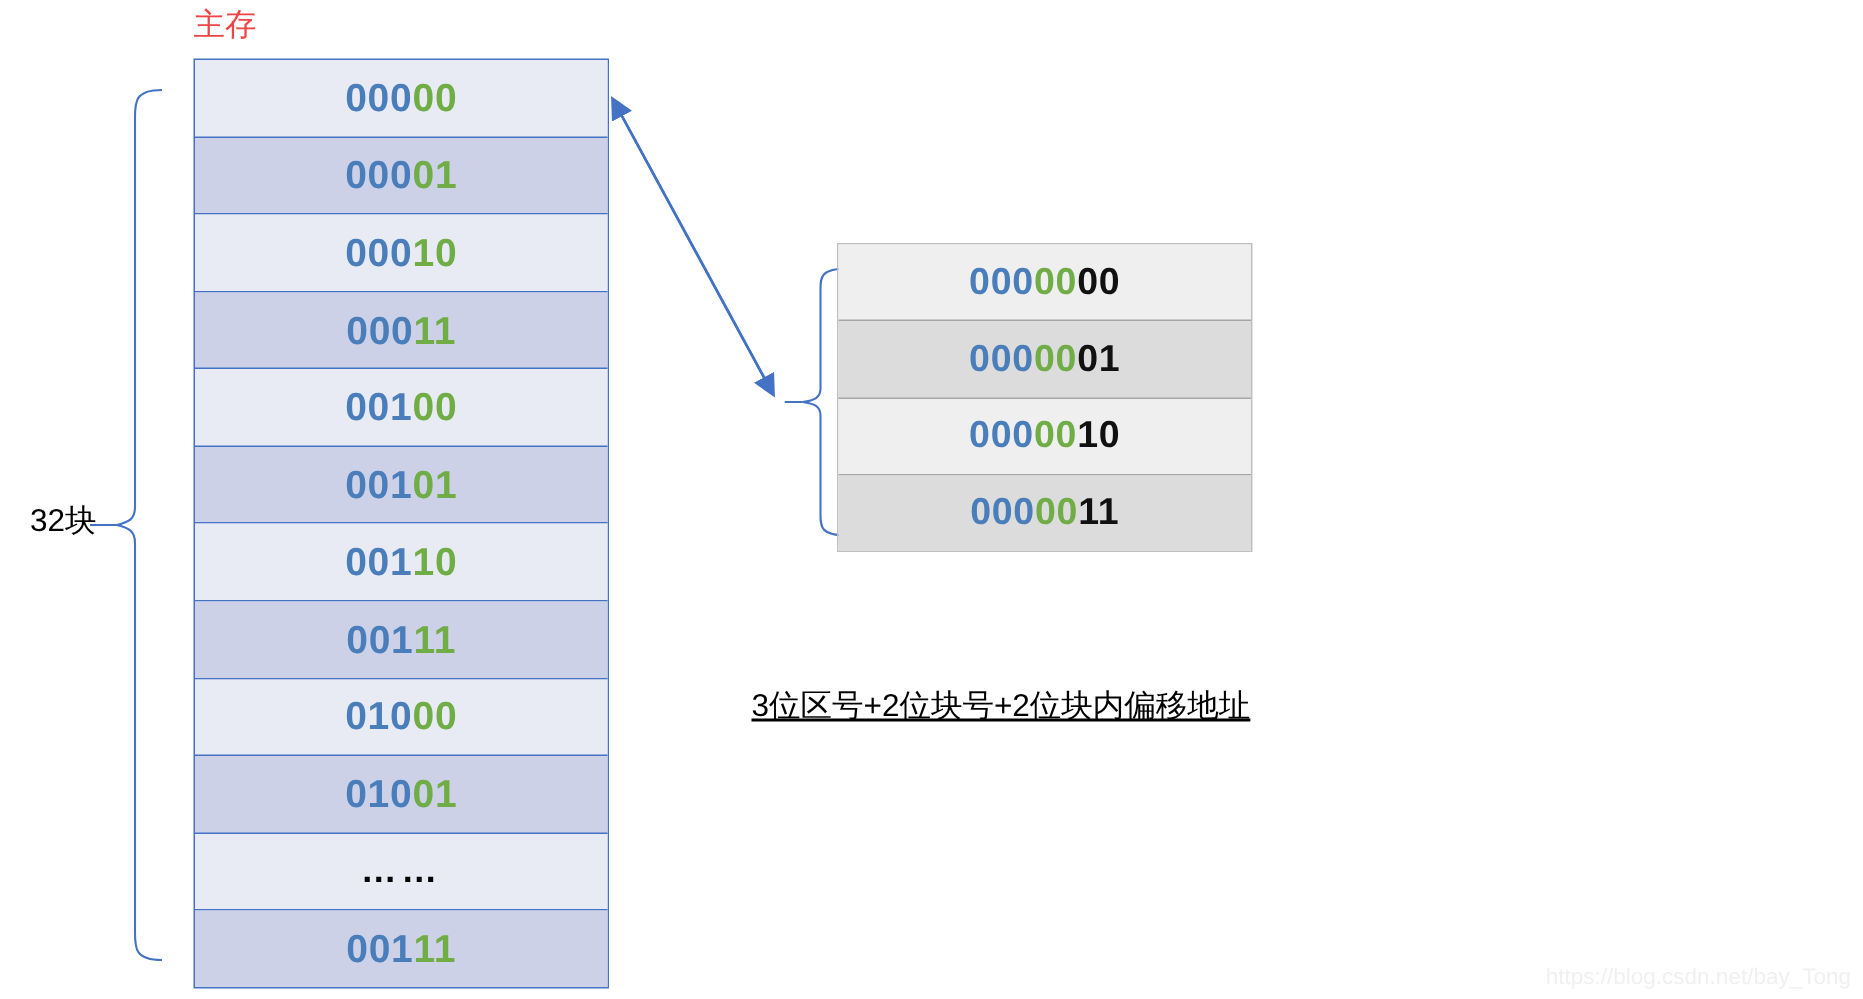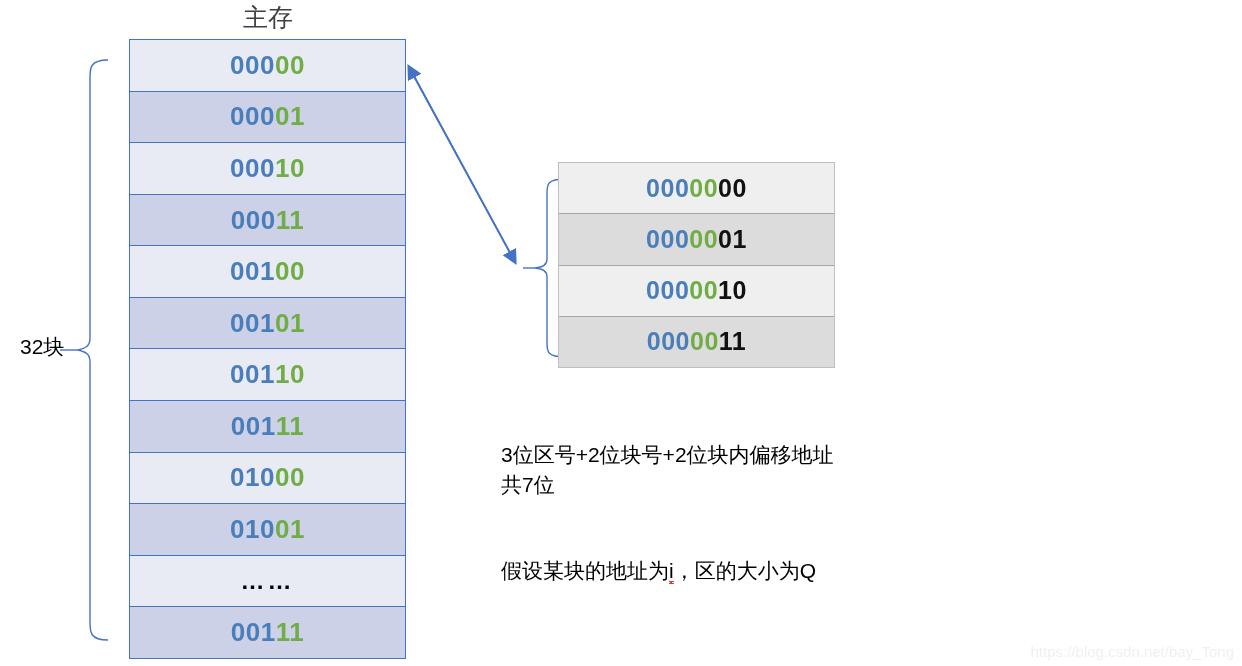--- a/index.html
+++ b/index.html
@@ -14,23 +14,22 @@
     overflow: hidden;
     font-family: "Liberation Sans", "DejaVu Sans", sans-serif;
   }
 
   
   #mem-title {
     position: absolute;
     left: 129px;
     top: 2px;
     width: 278px;
-    text-align: center;
-    font-size: 25px;
-    color: #404040;
+    font-size: 21px;
+    color: #ef4444;
     line-height: 30px;
   }
   #mem-table {
     position: absolute;
     left: 129px;
     top: 39px;
     width: 277px;
     height: 620px;
     border: 1px solid #4472c4;
     box-sizing: border-box;
@@ -124,21 +123,21 @@
   }
 
   
   .note {
     position: absolute;
     font-size: 21px;
     color: #000000;
     line-height: 30px;
     white-space: nowrap;
   }
-  #note-a { left: 501px; top: 440px; }
+  #note-a { left: 501px; top: 456px; text-decoration: underline; }
   #note-b { left: 501px; top: 556px; }
   .sp { position: relative; }
   .sp::after {
     content: "";
     position: absolute;
     left: 0;
     right: 0;
     bottom: -2px;
     height: 3px;
     background-image:
@@ -253,20 +252,18 @@
     </div>
     <div class="blk-row even">
       <span class="b">000</span>
       <span class="g">00</span>
       <span class="k">11</span>
     </div>
   </div>
 
 <div class="note" id="note-a">
   <div>3位区号+2位块号+2位块内偏移地址</div>
-  <div>共7位</div>
 </div>
 
 <div class="note" id="note-b">
-  <div><span>假设某块的地址为</span><span class="sp">i</span><span>，区的大小为Q</span></div>
 </div>
 
 <div id="watermark">https://blog.csdn.net/bay_Tong</div>
 
 </body></html>

